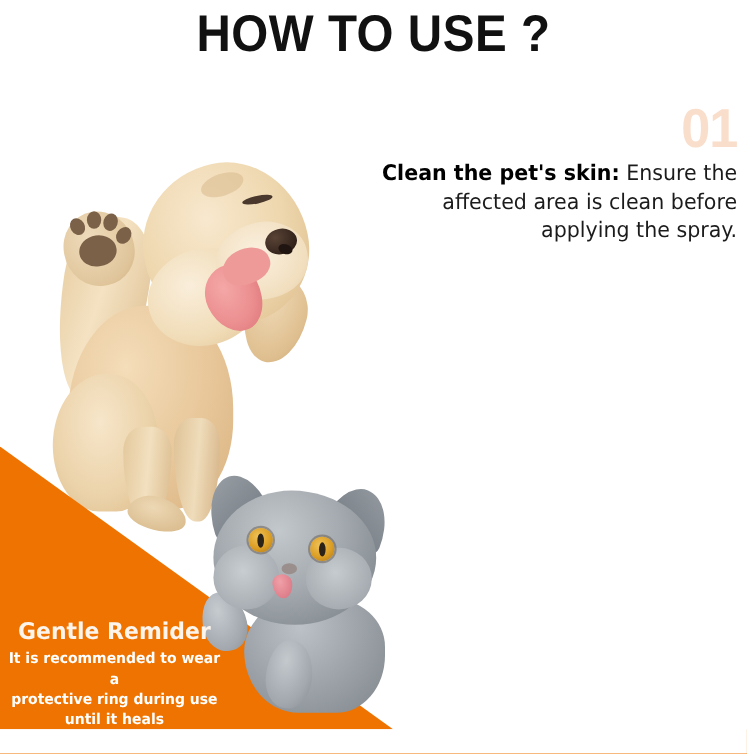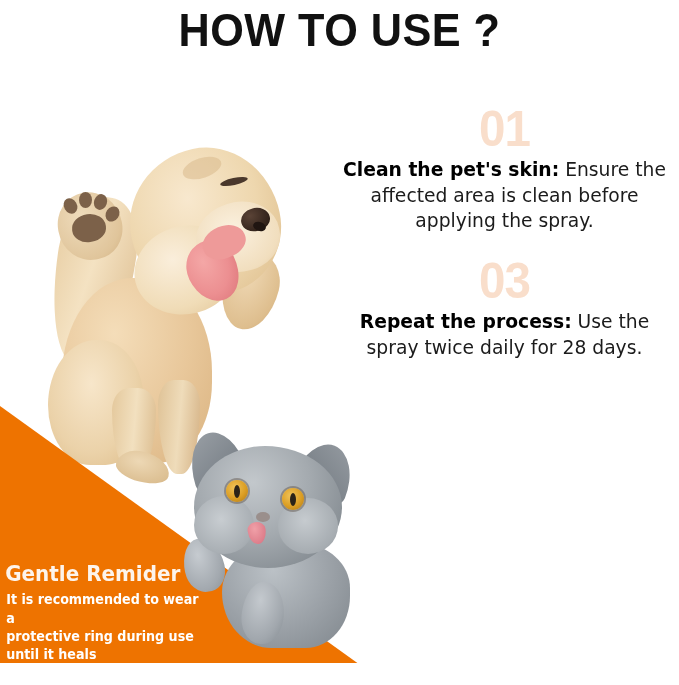--- a/index.html
+++ b/index.html
@@ -37,22 +37,21 @@
 
   
   .steps {
     position: absolute;
     left: 330px;
     top: 92px;
     width: 349px;
   }
   .step {
     position: relative;
-    text-align: center;
-    margin-top: 12px;
+    text-align: right;
   }
   .step-num {
     font-family: "Liberation Sans", sans-serif;
     font-weight: 700;
     font-size: 50px;
     line-height: 1.02;
     color: #F9DECB;
     letter-spacing: -1px;
     transform: scaleX(0.95);
     margin: 0 0 2px 0;
@@ -83,21 +82,21 @@
     height: 685px;
     background: #EE7300;
     clip-path: polygon(0 406px, 388px 685px, 0 685px);
     z-index: 2;
   }
   .banner-text {
     position: absolute;
     left: 0;
     top: 562px;
     width: 208px;
-    text-align: left;
+    text-align: center;
     z-index: 4;
   }
   .banner-title {
     font-family: "DejaVu Sans", sans-serif;
     font-weight: 700;
     font-size: 21px;
     line-height: 1.15;
     color: #FDF4EC;
     margin: 0 0 4px 0;
     transform: scaleX(0.95);
@@ -412,22 +411,16 @@
   <div class="steps">
 
     <div class="step step-1">
       <div class="step-num">01</div>
       <div class="step-body">
         <b>Clean the pet's skin:</b><span> Ensure the affected area is clean before applying the spray.</span>
       </div>
     </div>
 
 
-    <div class="step step-3">
-      <div class="step-num">03</div>
-      <div class="step-body">
-        <b>Repeat the process:</b><span> Use the spray twice daily for 28 days.</span>
-      </div>
-    </div>
 
   </div>
 
 </div>
 
 </body></html>

